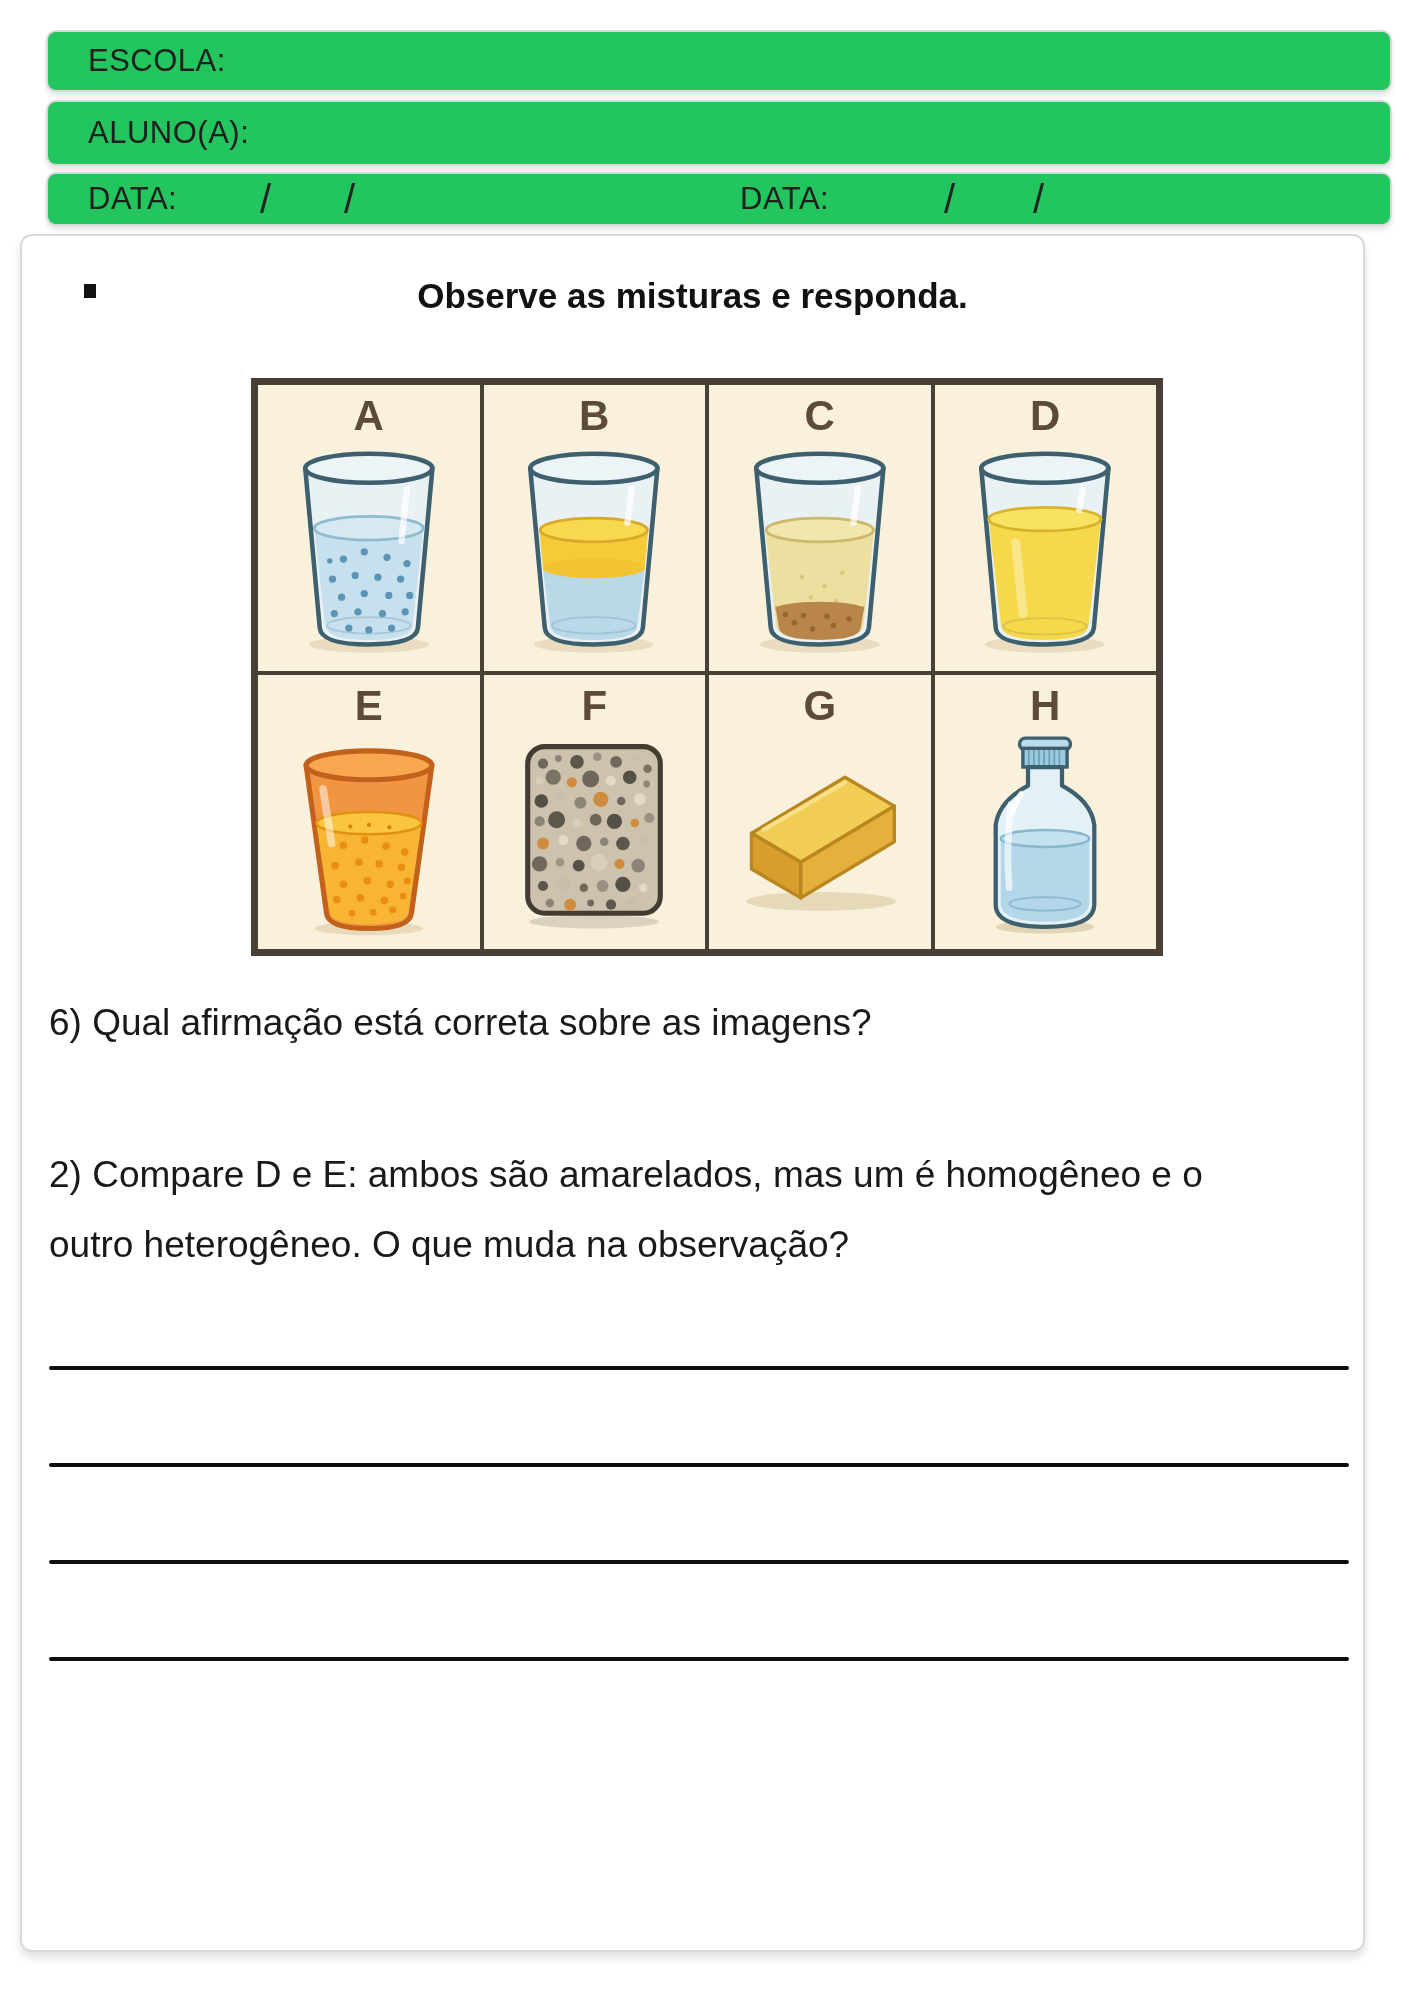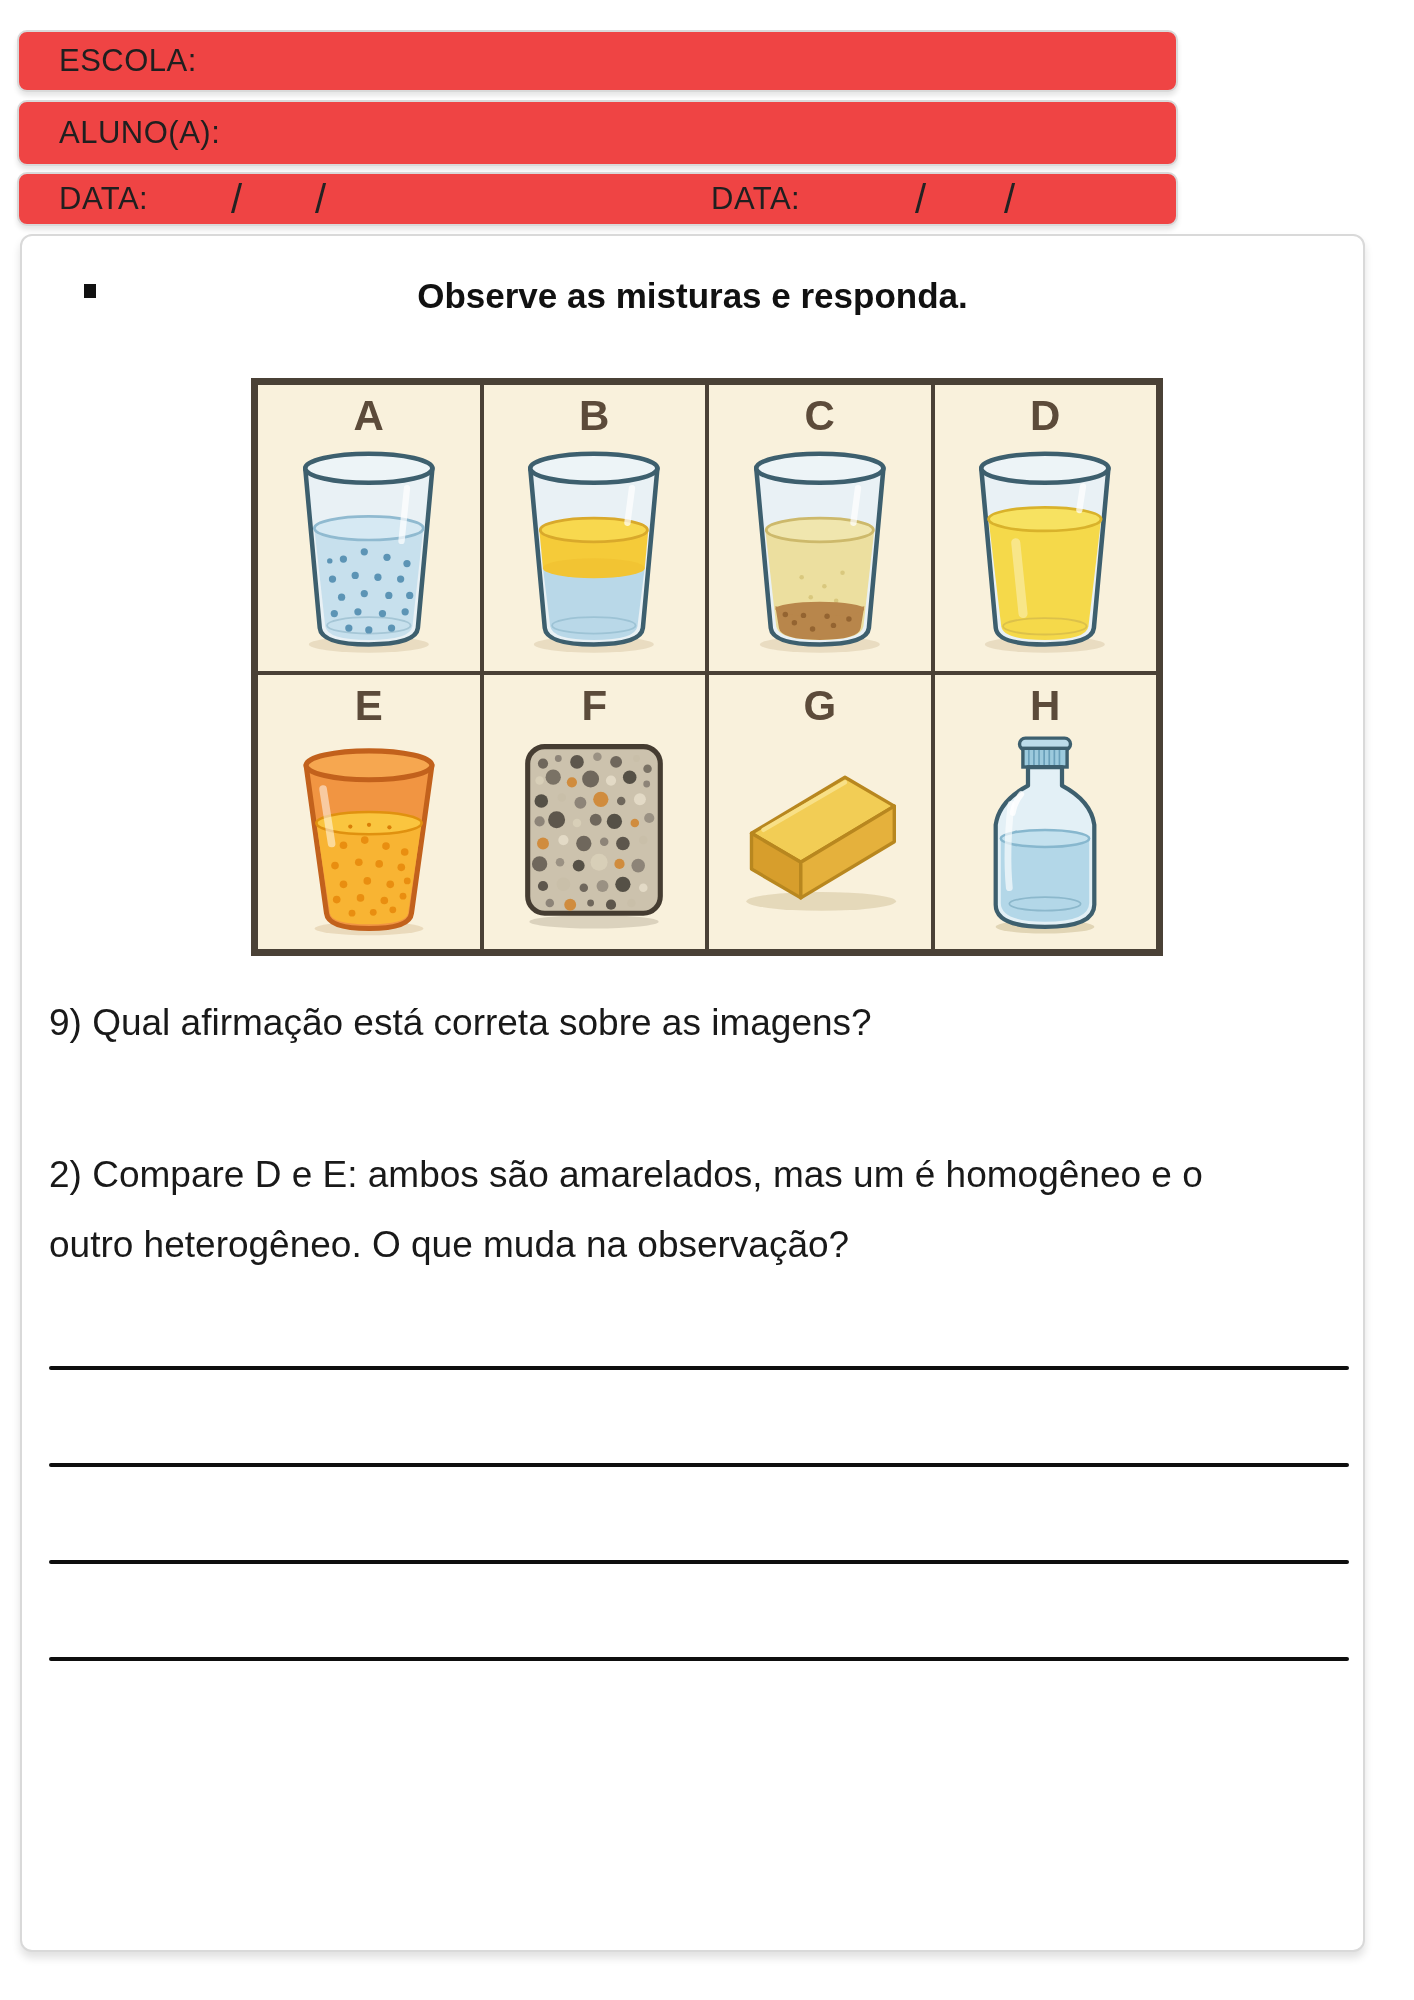--- a/index.html
+++ b/index.html
@@ -4,22 +4,22 @@
 <style>
   html,body{margin:0;padding:0;}
   body{
     width:1414px;height:2000px;position:relative;
     background:#ffffff;
     font-family:"Liberation Sans",sans-serif;
     color:#1a1a1a;
   }
   
   .field-box{
-    position:absolute;left:17px;width:1161px;box-sizing:border-box;
-    background:#ef4444;border:2px solid #d9d9d9;border-radius:10px;
+    position:absolute;left:46px;width:1346px;box-sizing:border-box;
+    background:#22c55e;border:2px solid #d9d9d9;border-radius:10px;
     box-shadow:0 4px 5px rgba(0,0,0,0.10);
   }
   .field-label{
     position:absolute;left:40px;top:50%;transform:translateY(-50%);
     font-size:31px;letter-spacing:0.5px;color:#1f1f1f;
   }
   #box-escola{top:30px;height:62px;}
   #box-aluno{top:100px;height:66px;}
   #box-datat{top:172px;height:54px;}
   .slash{
@@ -318,21 +318,21 @@
           <path d="M48 124 L48 200 Q48 222 100 222 Q152 222 152 200 L152 124 Z" fill="#b3d7e8"></path>
           <ellipse cx="100" cy="124" rx="52" ry="10" fill="#c4e1ee" stroke="#87b7ce" stroke-width="3"></ellipse>
           <ellipse cx="100" cy="201" rx="42" ry="8" fill="none" stroke="#8cb8cc" stroke-width="2"></ellipse>
           <path d="M60 84 Q54 140 58 182" stroke="rgba(255,255,255,0.65)" stroke-width="8" stroke-linecap="round" fill="none"></path>
           <path d="M72 72 Q64 82 62 94" stroke="rgba(255,255,255,0.8)" stroke-width="7" stroke-linecap="round" fill="none"></path>
         </svg>
       </div>
     </div>
   </div>
 
-  <p class="qtext" id="q1">9) Qual afirmação está correta sobre as imagens?</p>
+  <p class="qtext" id="q1">6) Qual afirmação está correta sobre as imagens?</p>
 
 
   <p class="qtext" id="q2">2) Compare D e E: ambos são amarelados, mas um é homogêneo e o outro heterogêneo. O que muda na observação?</p>
 
   <div class="answer-lines">
     <div class="answer-line"></div>
     <div class="answer-line"></div>
     <div class="answer-line"></div>
     <div class="answer-line"></div>
   </div>

